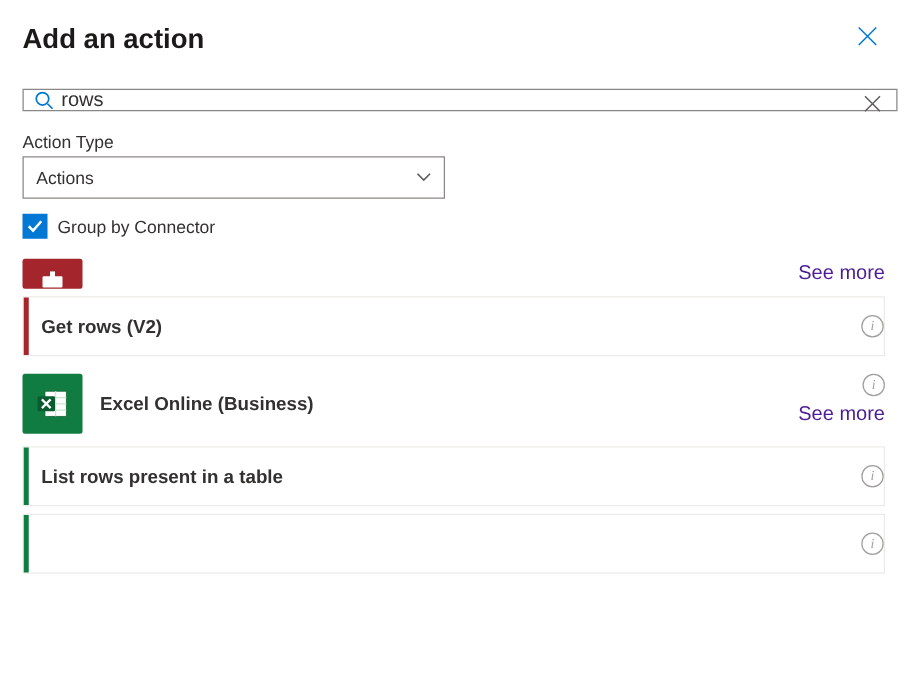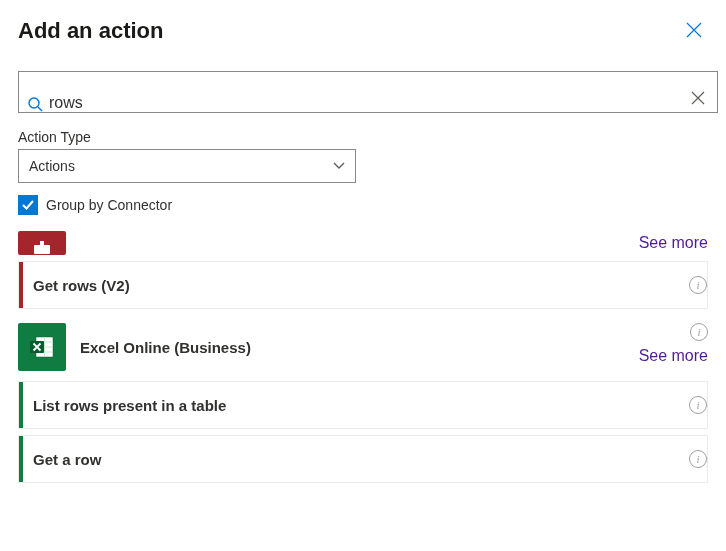--- a/index.html
+++ b/index.html
@@ -31,23 +31,23 @@
     .close-x {
       color: #0078d4;
       font-size: 20px;
       cursor: pointer;
       background: none;
       border: none;
       padding: 2px 6px;
     }
     .search-wrap {
       display: flex;
-      align-items: flex-end;
+      align-items: flex-start;
       border: 1px solid #8a8886;
-      height: 42px;
+      height: 18px;
       padding: 0 8px;
       margin-bottom: 16px;
       width: 700px;
     }
     .search-icon {
       color: #0078d4;
       display: inline-flex;
       margin-right: 6px;
     }
     .search-input {
@@ -283,16 +283,15 @@
   </div>
 
   <div class="action-item">
     <span class="accent-bar" style="background:#107c41;"></span>
     <span class="action-label">List rows present in a table</span>
     <span class="info-icon">i</span>
   </div>
 
   <div class="action-item">
     <span class="accent-bar" style="background:#107c41;"></span>
-    <span class="action-label">Get a row</span>
     <span class="info-icon">i</span>
   </div>
 </div>
 
 </body></html>

